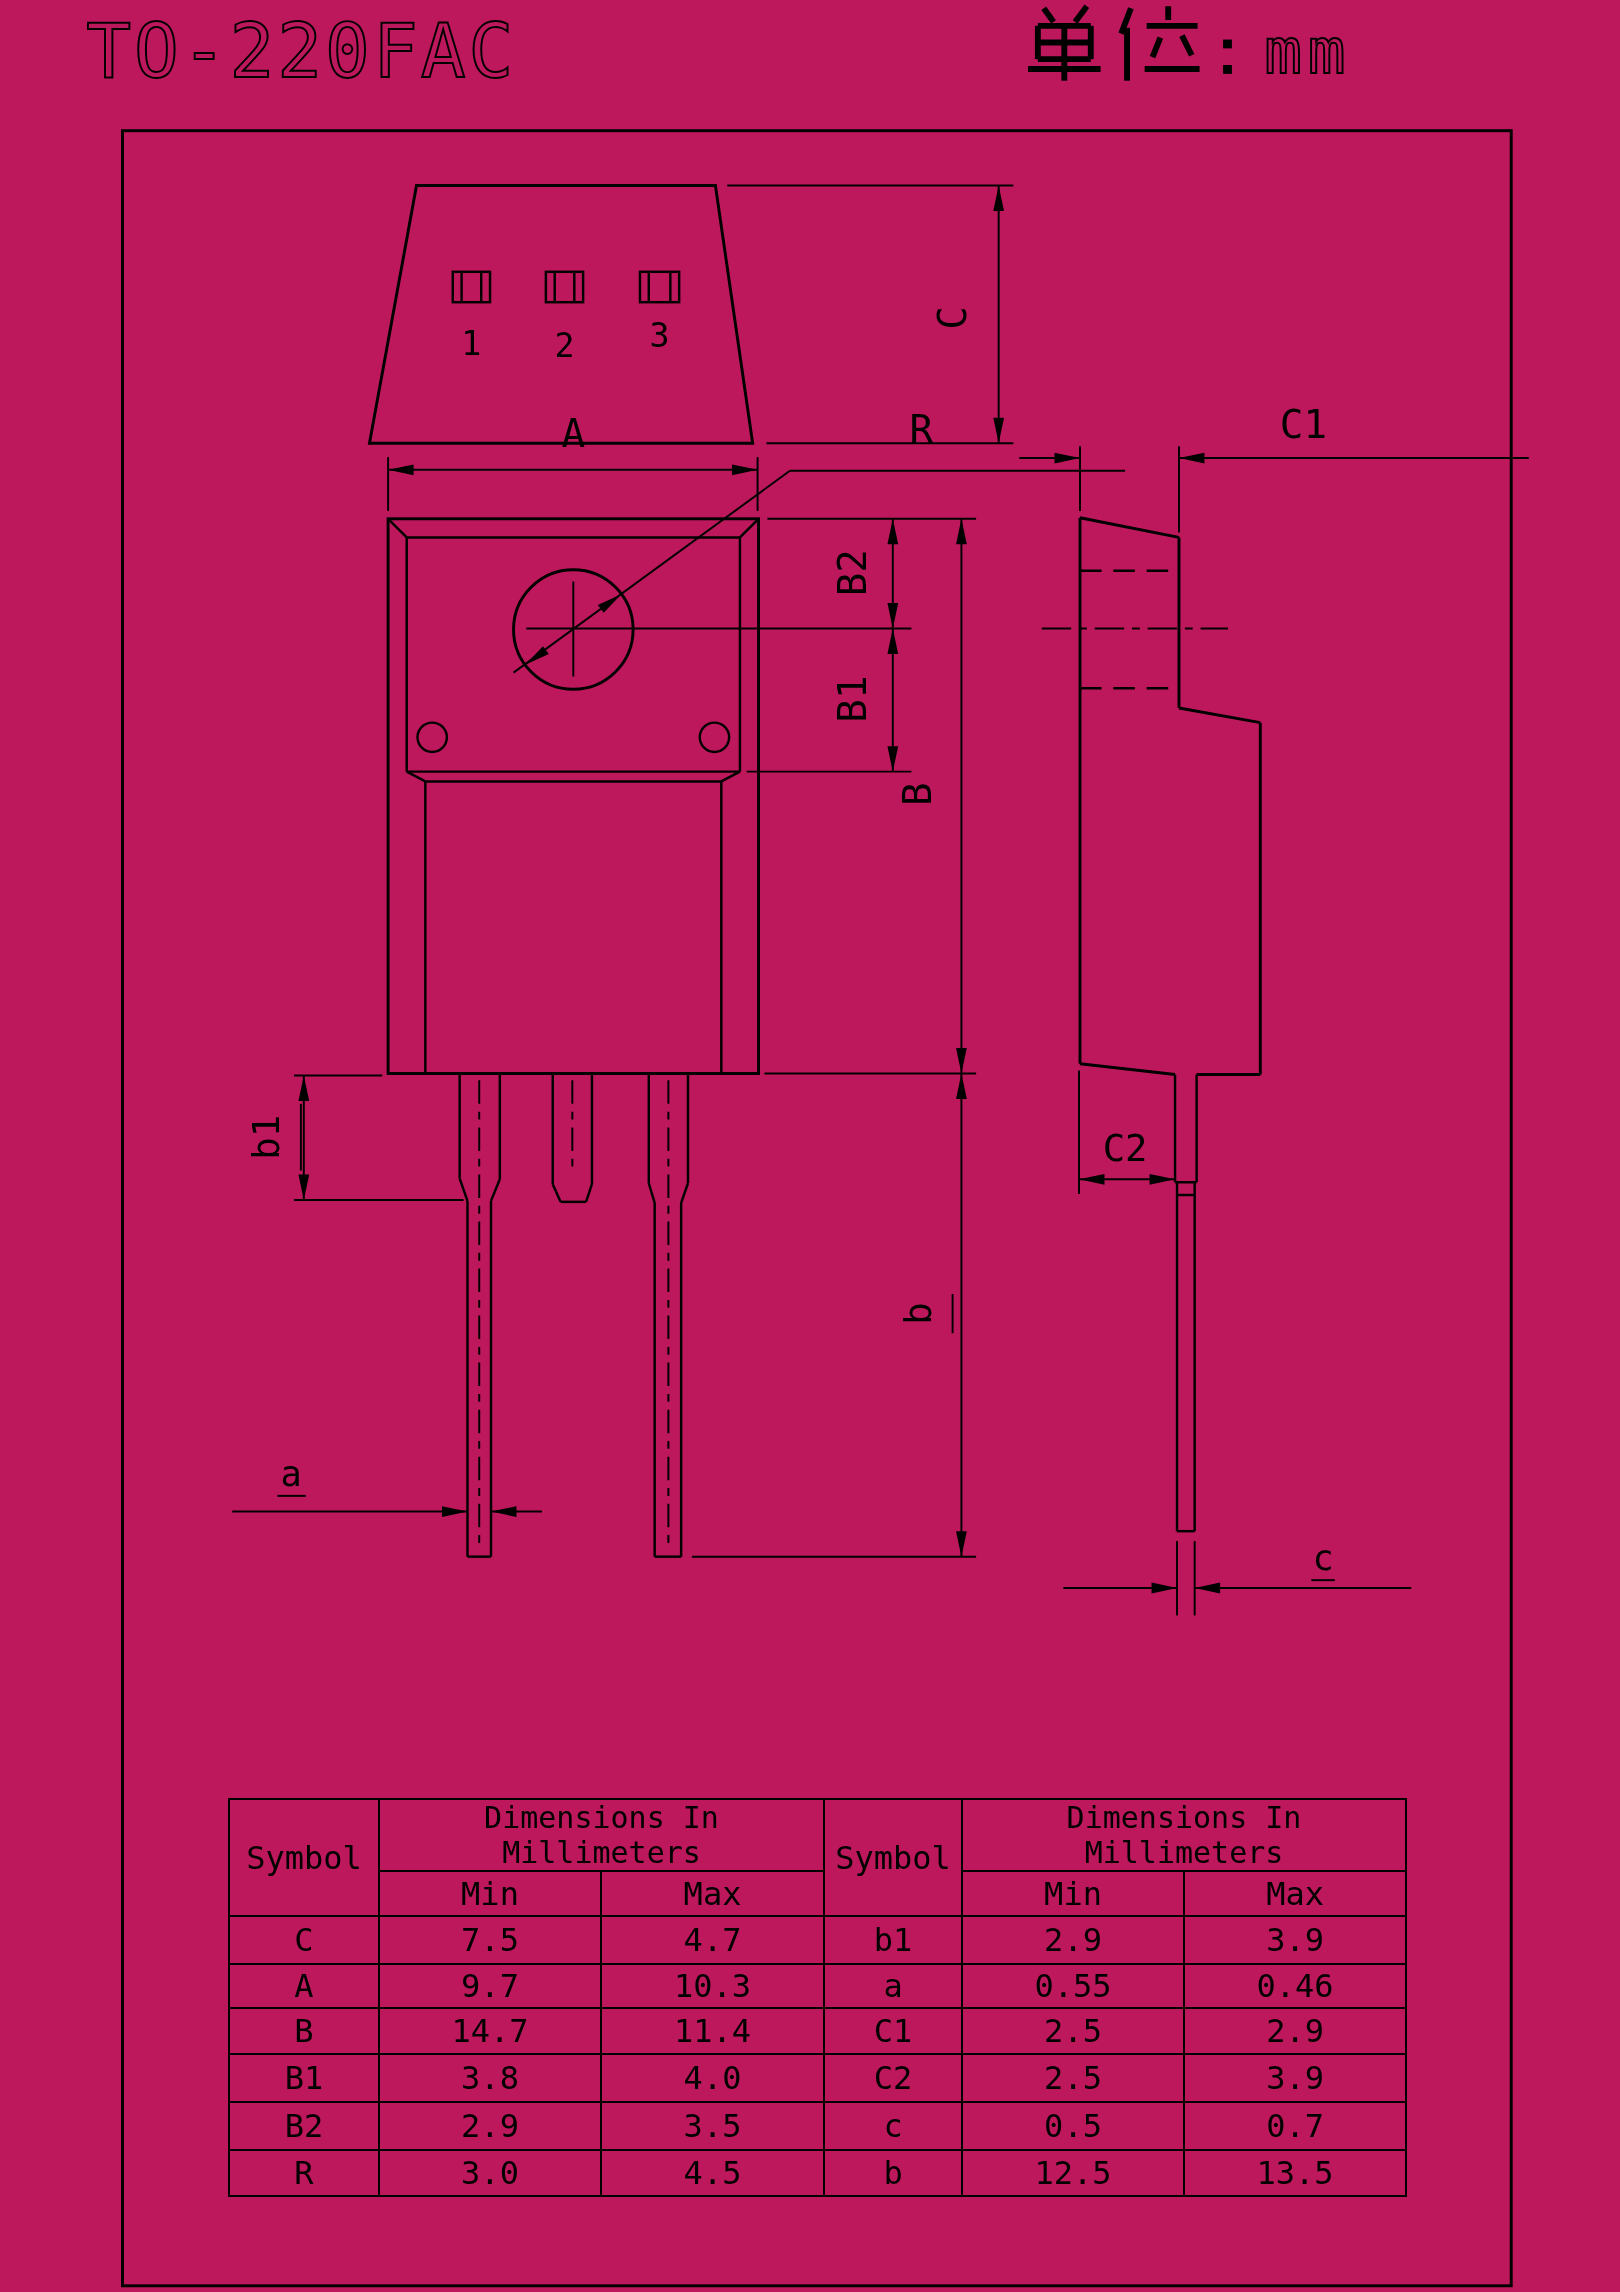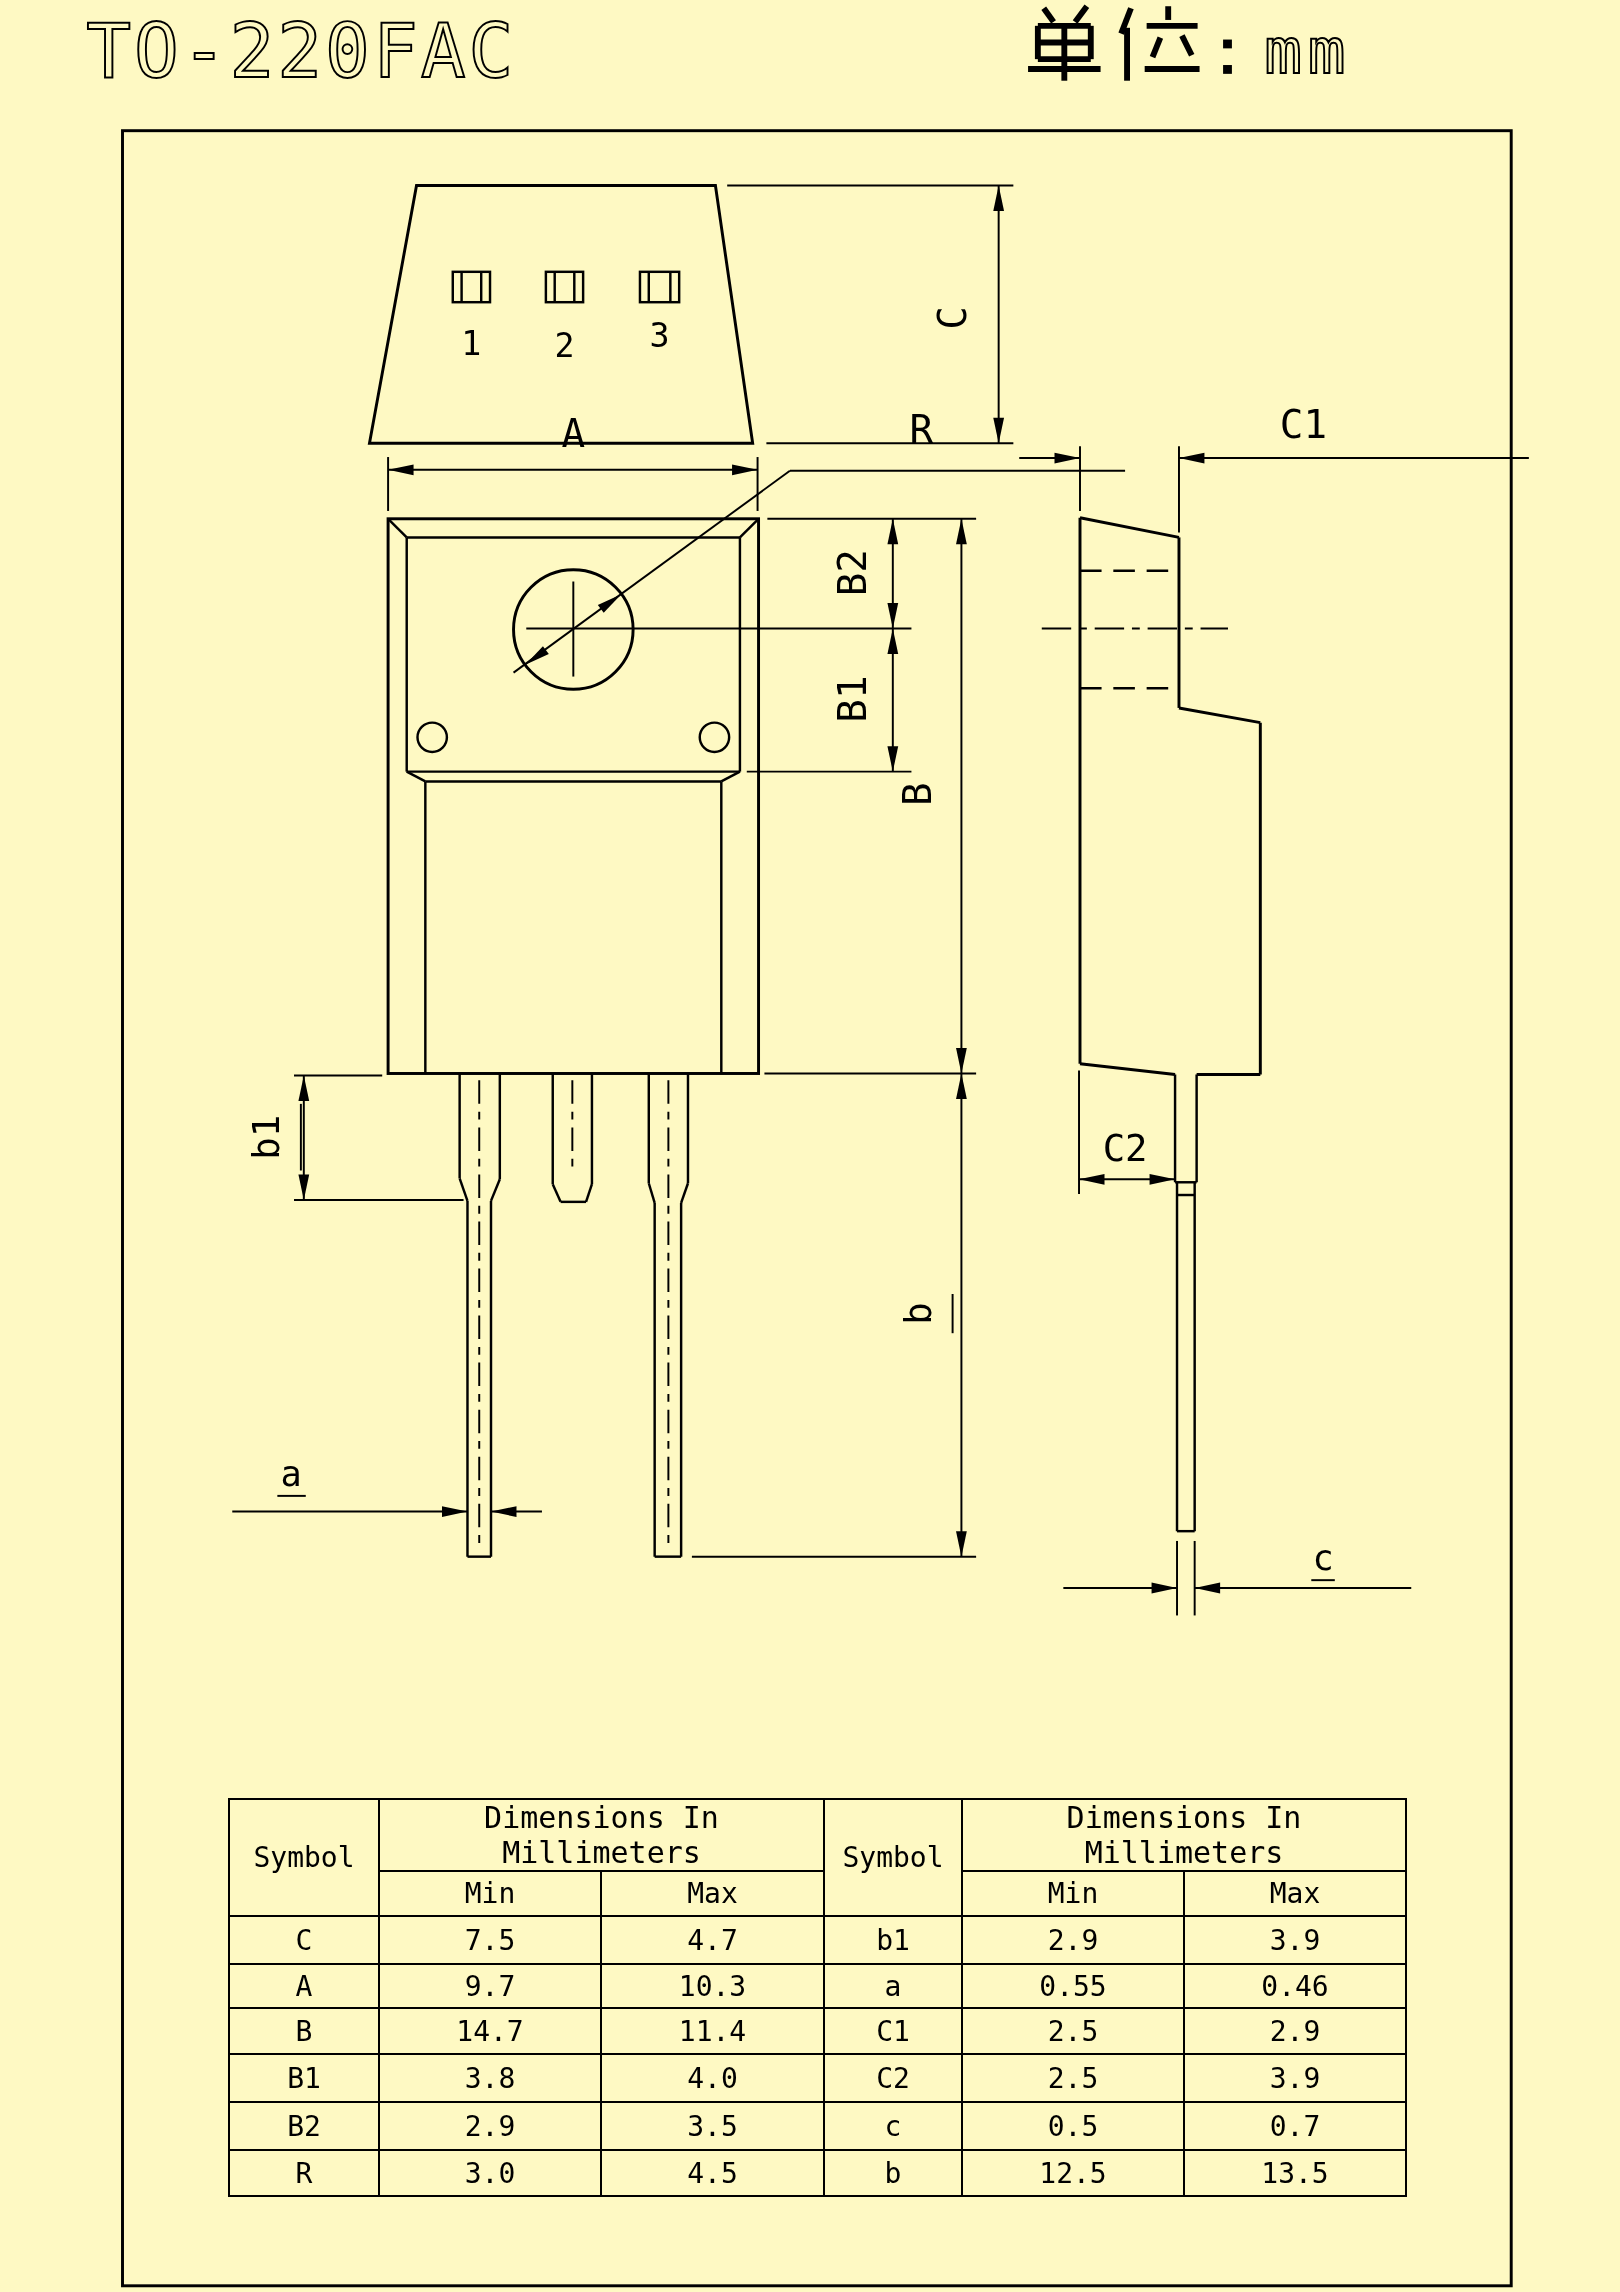--- a/index.html
+++ b/index.html
@@ -1,23 +1,23 @@
 <!DOCTYPE html>
 <html><head>
 <meta charset="utf-8">
 <style>
   html,body{margin:0;padding:0;background:#fff;}
-  .page{position:relative;width:1620px;height:2293px;background:#fef9c3;overflow:hidden;
+  .page{position:relative;width:1620px;height:2293px;background:#be185d;overflow:hidden;
         font-family:"DejaVu Sans Mono", monospace;color:#000;}
   svg{position:absolute;left:0;top:0;}
   svg text{font-family:"DejaVu Sans Mono", monospace;fill:#000;}
   .outline-text{fill:none;stroke:#000;stroke-width:2px;}
   .dims-table{position:absolute;left:228px;top:1798px;width:1176px;border-collapse:collapse;table-layout:fixed;}
   .dims-table td,.dims-table th{border:2.9px solid #000;text-align:center;vertical-align:middle;
-      font-weight:normal;font-size:28px;padding:0;font-family:"DejaVu Sans Mono", monospace;}
+      font-weight:normal;font-size:32px;padding:0;font-family:"DejaVu Sans Mono", monospace;}
 </style>
 </head>
 <body>
 
 <div class="page">
 
 <svg width="1620" height="2293" viewBox="0 0 1653 2339">
 
   <text x="88" y="78" font-size="76" letter-spacing="3" class="outline-text">TO-220FAC</text>
 

